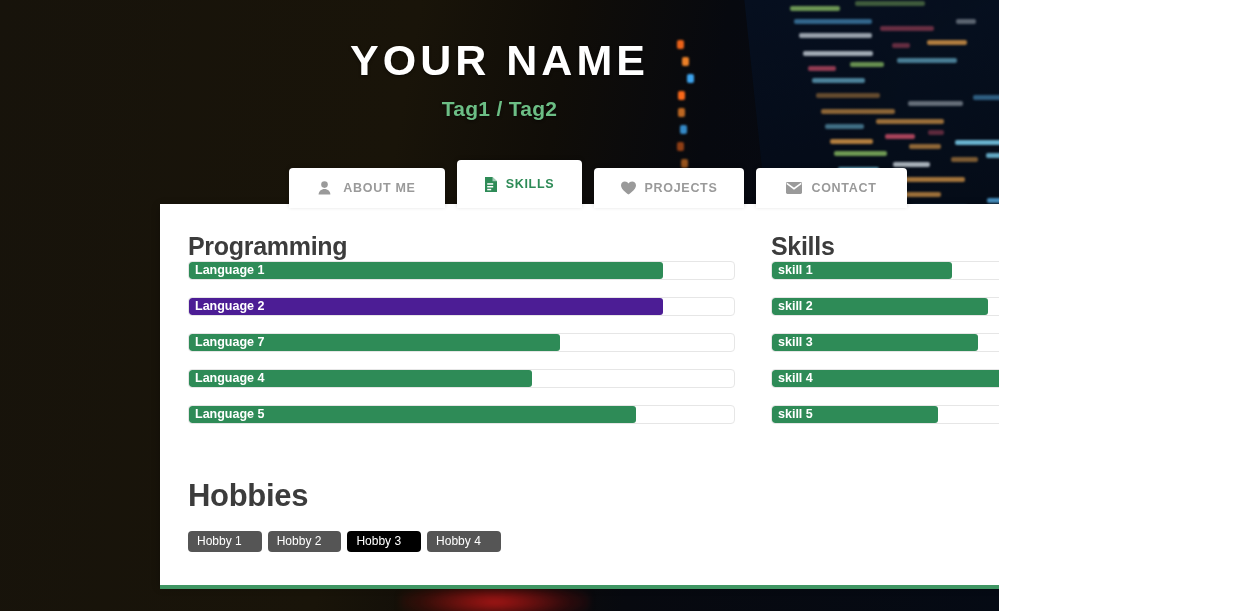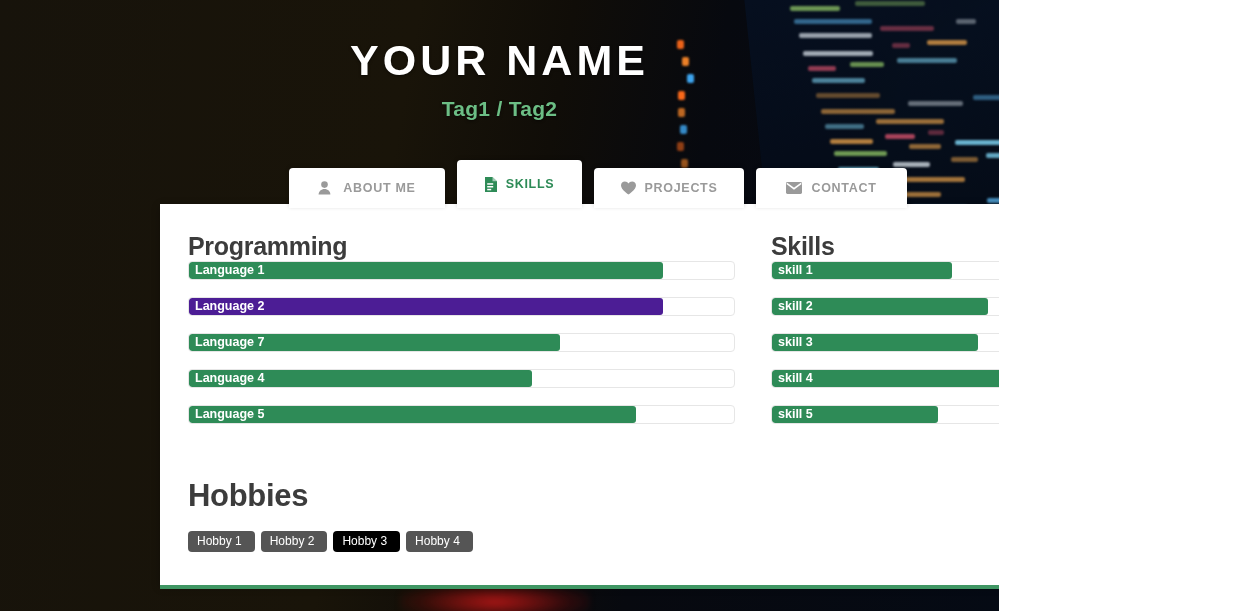--- a/index.html
+++ b/index.html
@@ -208,21 +208,21 @@
     font-weight: bold;
     color: #3c3c3c;
     letter-spacing: -0.3px;
     margin-bottom: 17px;
   }
   .badges { display: flex; gap: 6px; }
   .badge {
     background: #555555;
     color: #ffffff;
     font-size: 12px;
-    padding: 4px 13px 5px 9px;
+    padding: 4px 20px 5px 9px;
     border-radius: 4px;
     line-height: 1;
     cursor: pointer;
   }
 </style>
 </head>
 <body>
 
 <div id="page">
 

